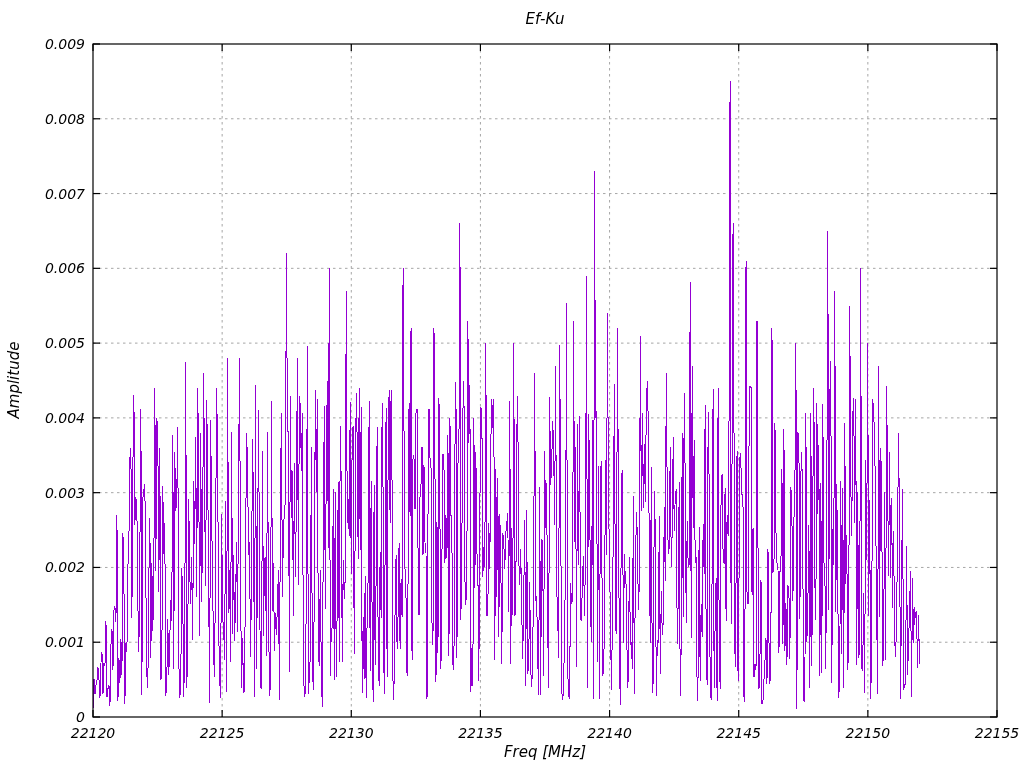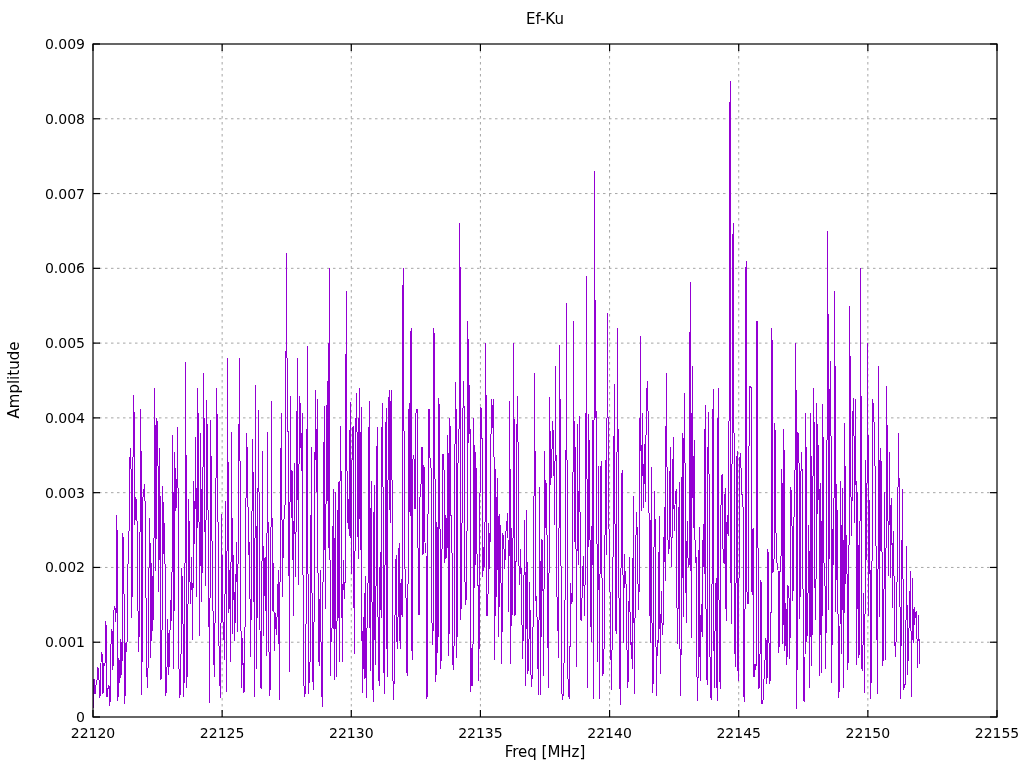--- a/index.html
+++ b/index.html
@@ -2,20 +2,21 @@
 <html><head>
 <meta charset="utf-8">
 <style>
   html, body { margin: 0; padding: 0; background: #ffffff; }
   .figure {
     width: 1024px; height: 768px;
     background: #ffffff;
     font-family: "DejaVu Sans", "Liberation Sans", sans-serif;
     position: relative;
     overflow: hidden;
+    font-style: italic;
   }
   svg text {
     font-family: "DejaVu Sans", "Liberation Sans", sans-serif;
     fill: #000000;
   }
   .title-text   { font-size: 15px; }
   .axis-label   { font-size: 15px; }
   .tick-label   { font-size: 14px; }
 </style>
 </head>

